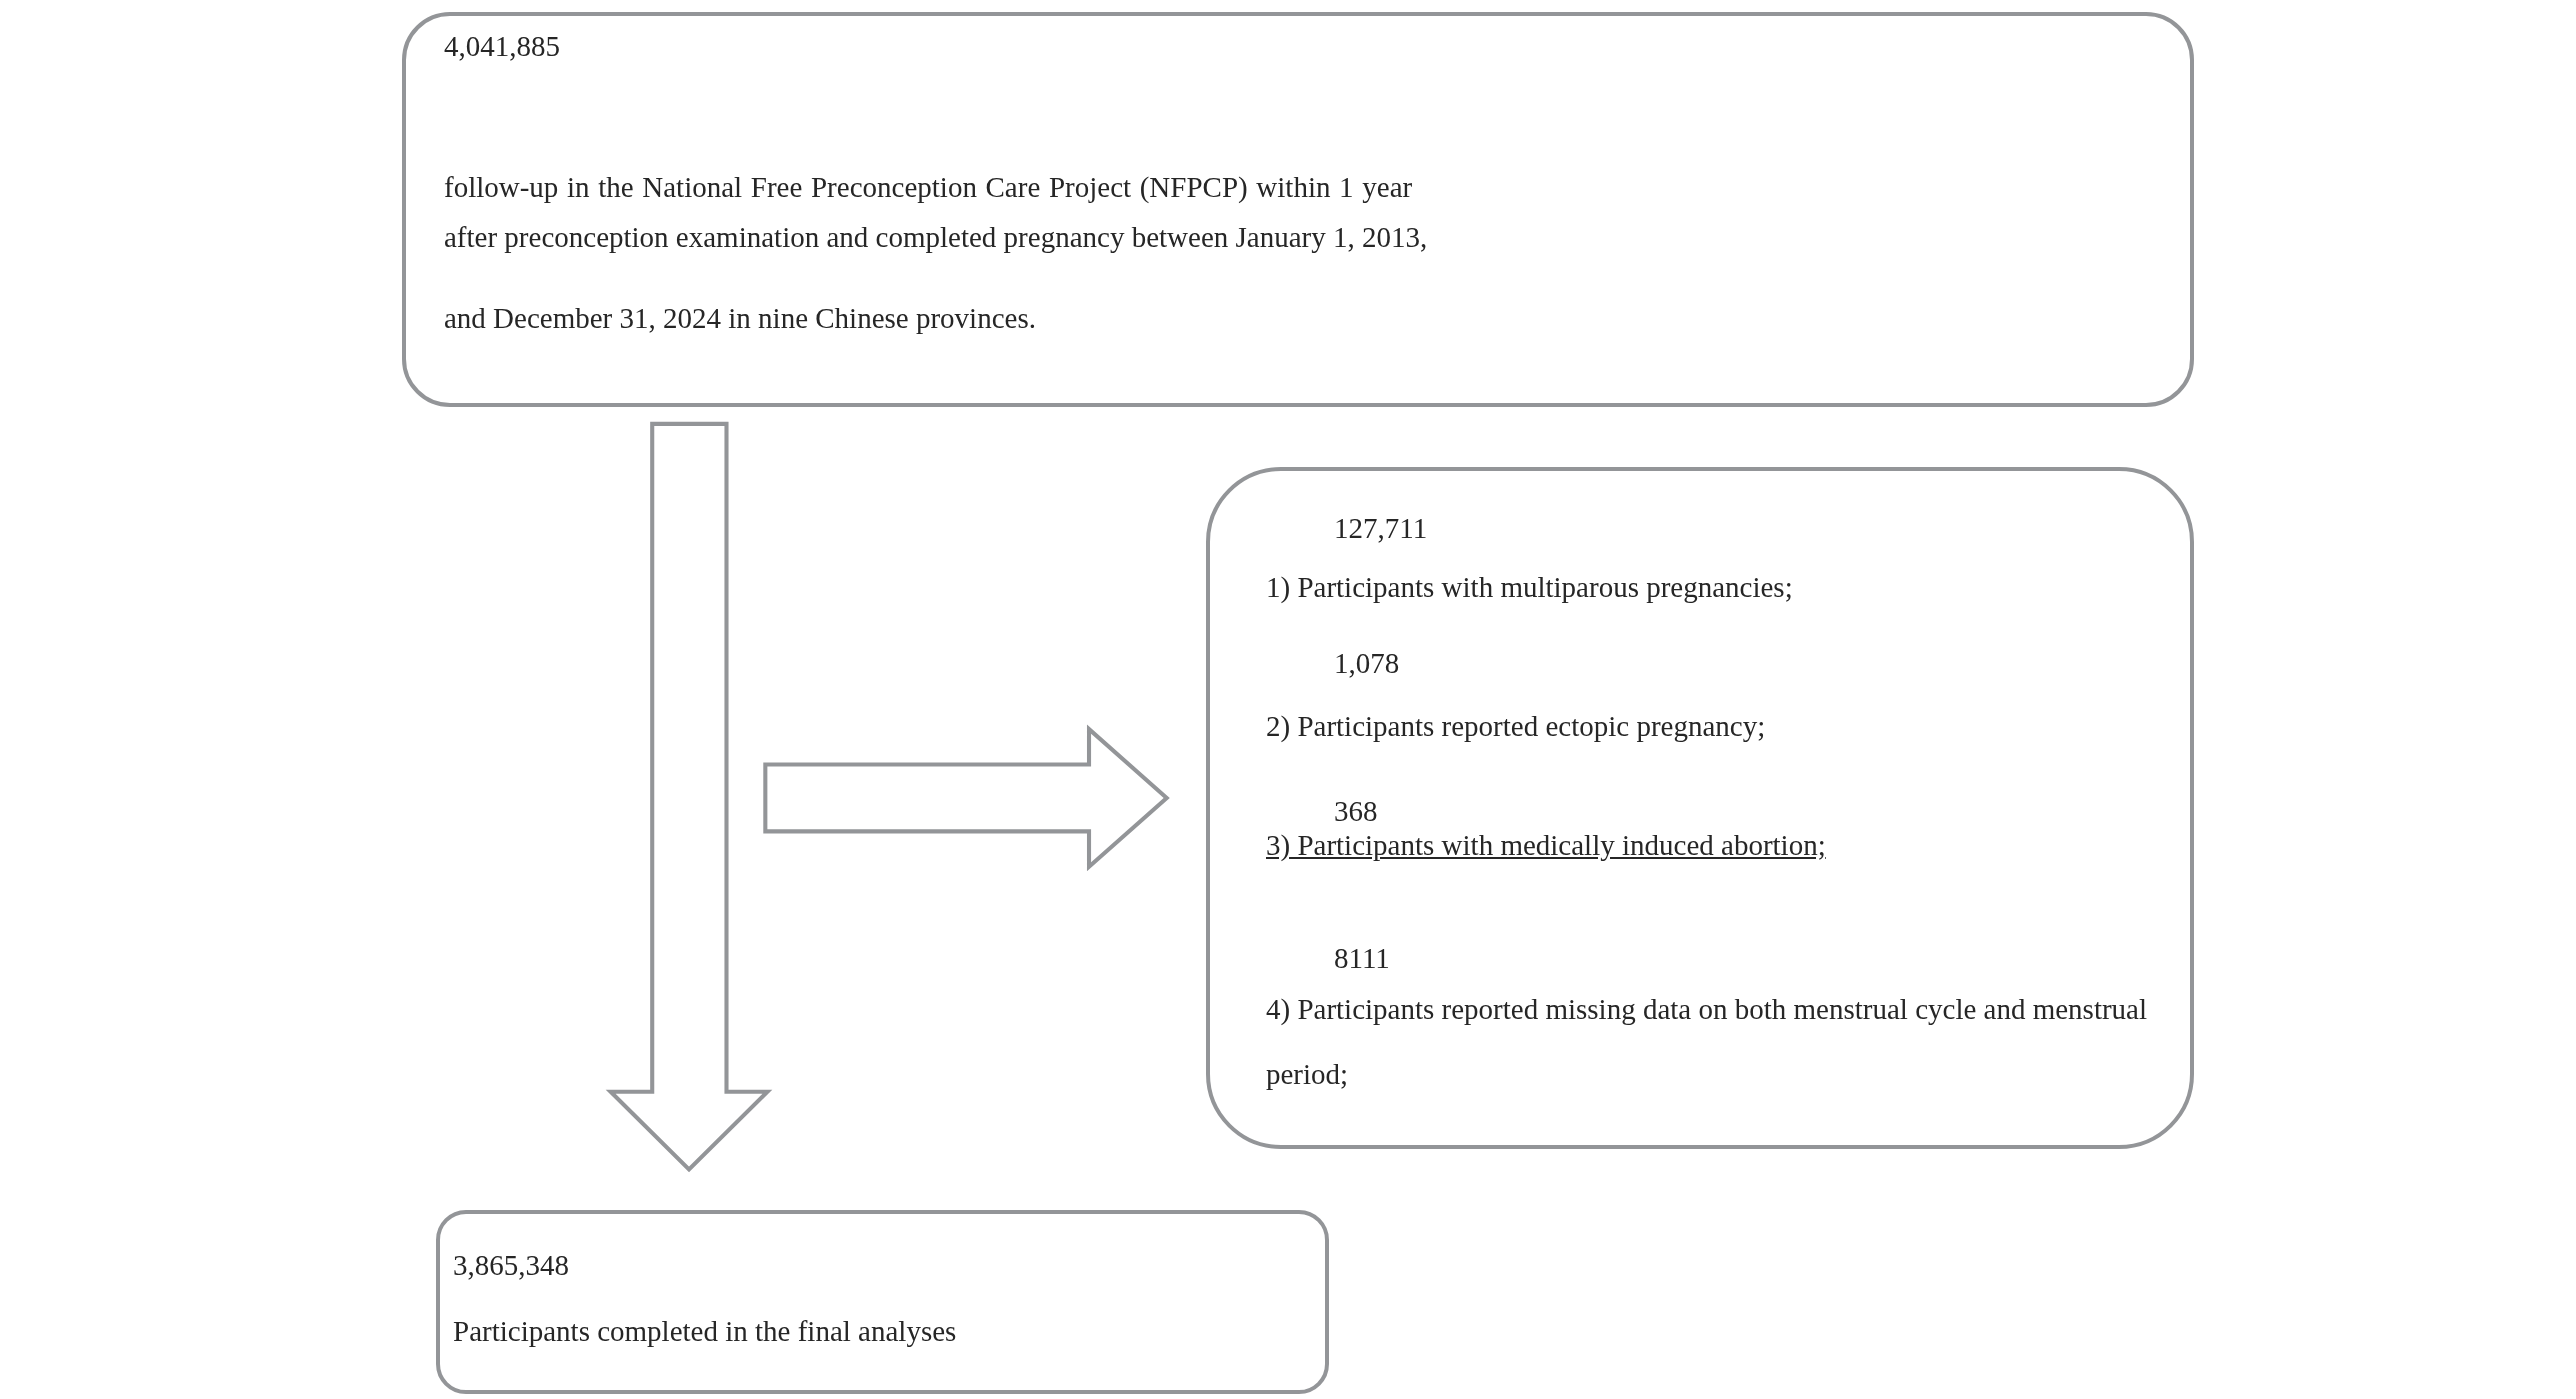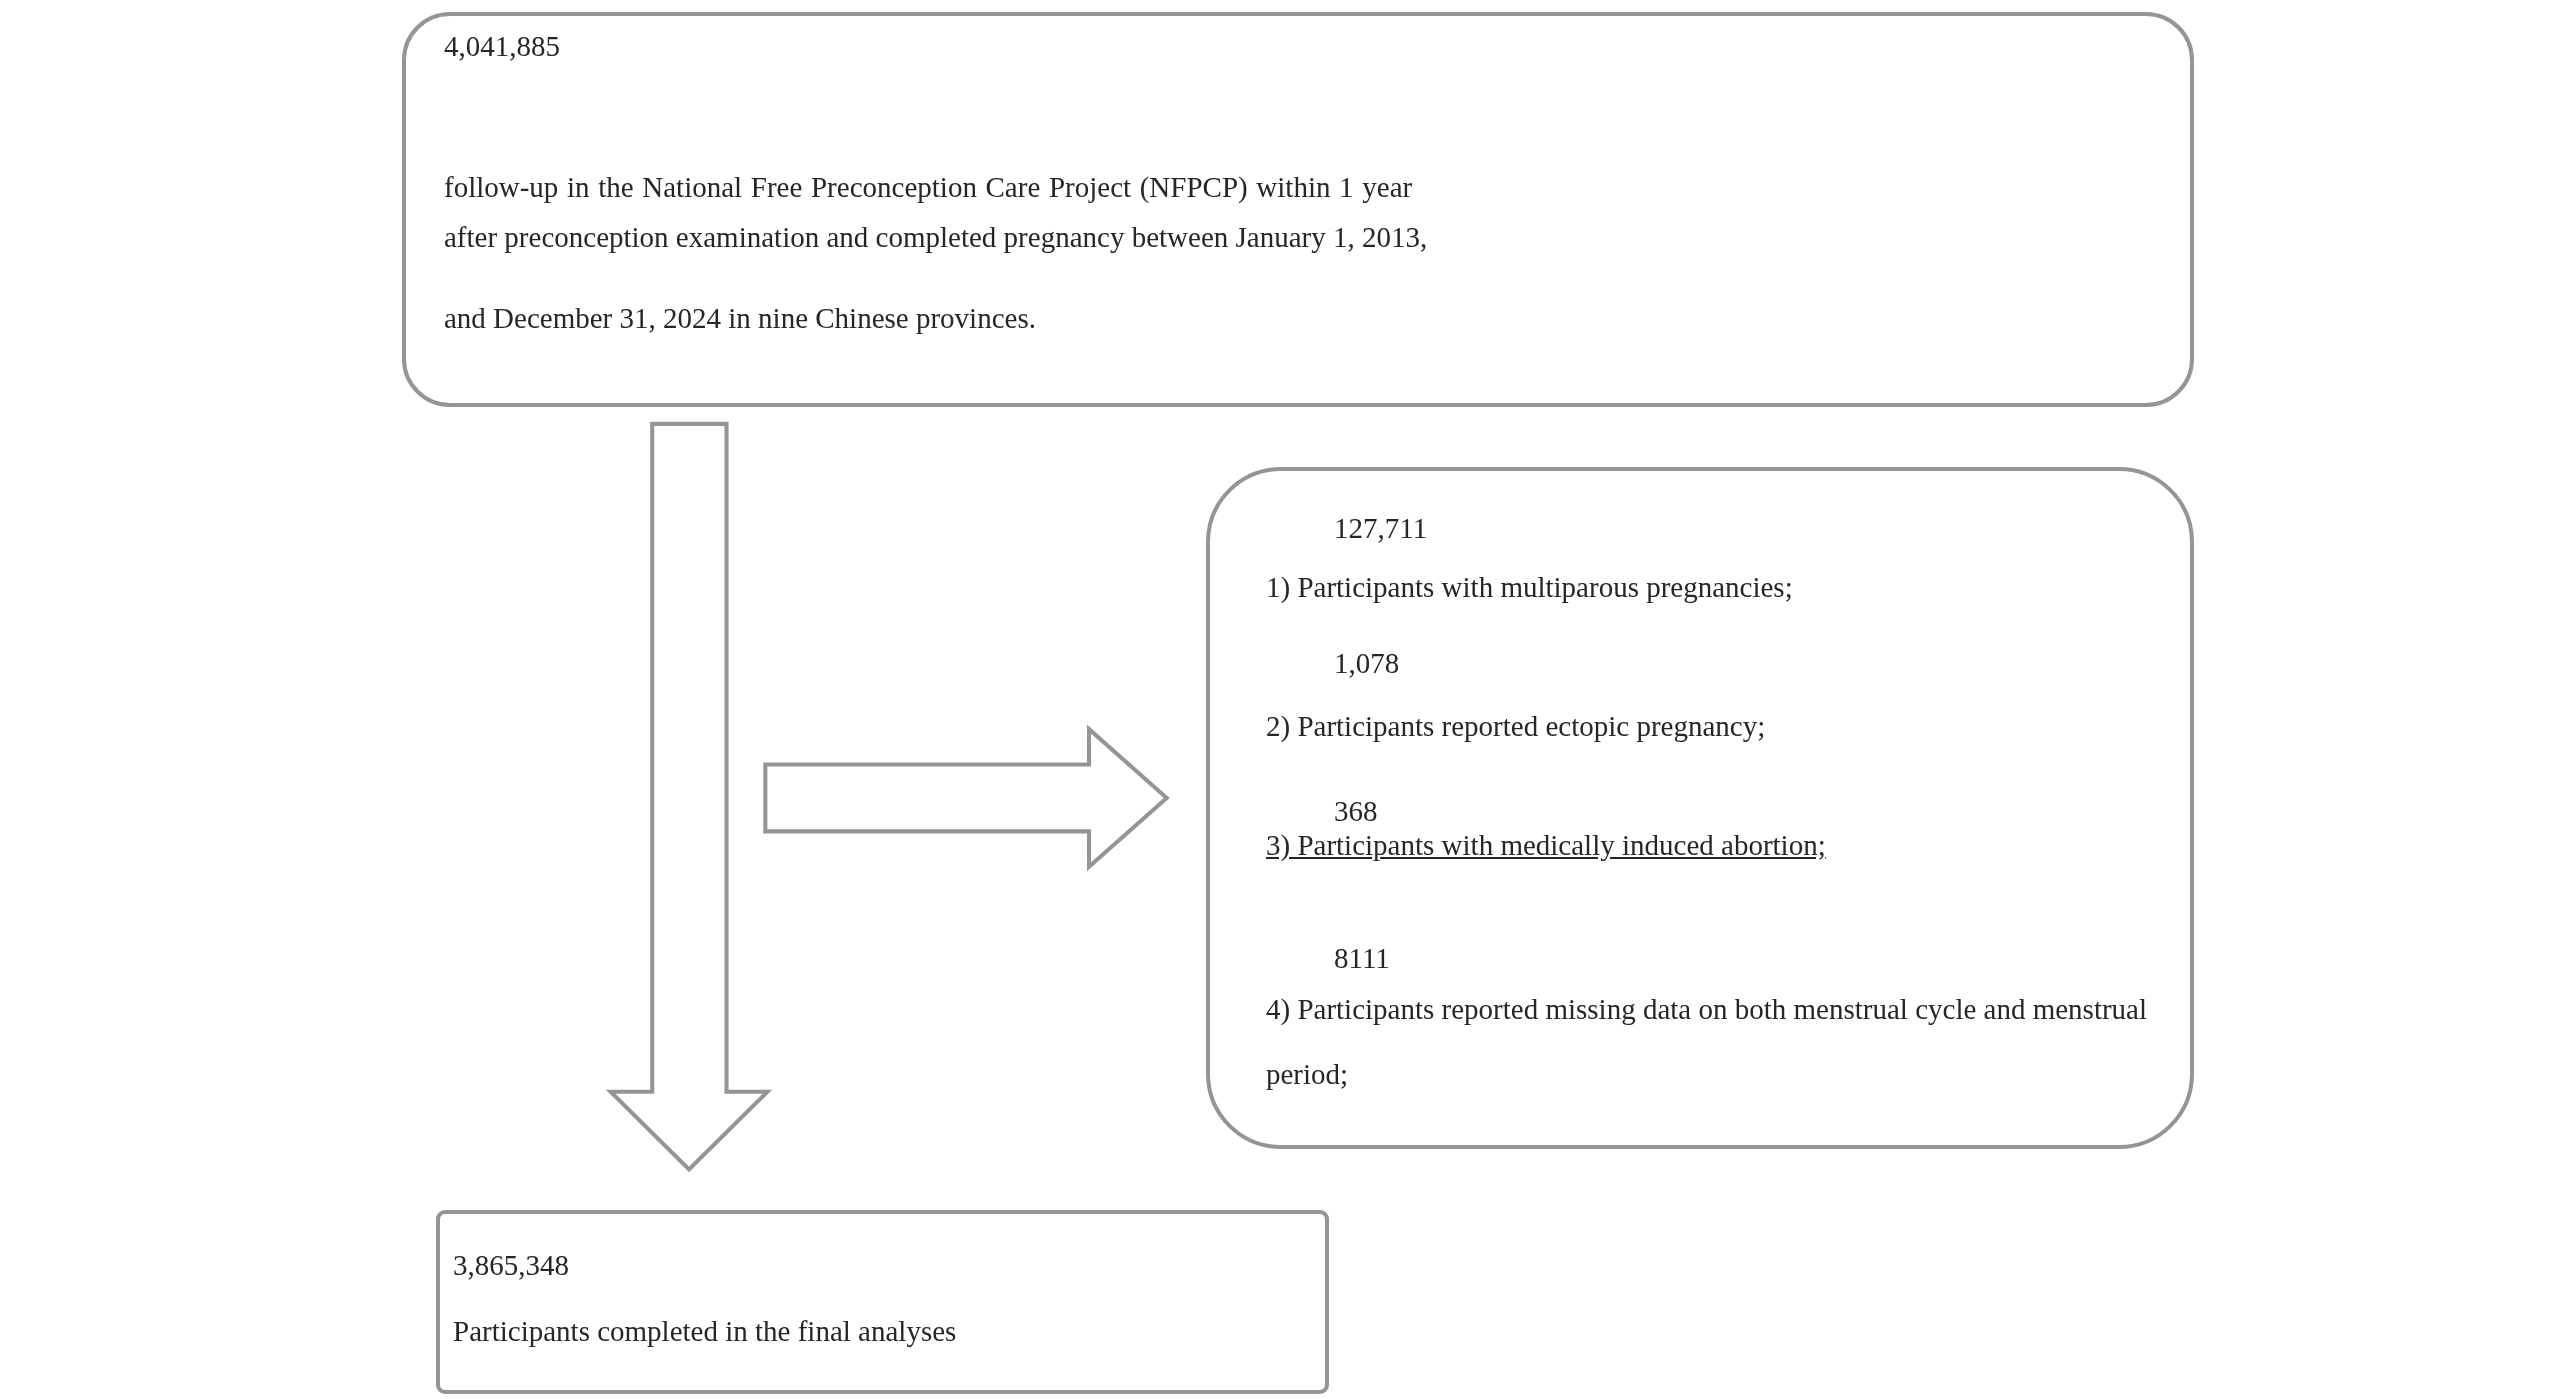--- a/index.html
+++ b/index.html
@@ -28,21 +28,21 @@
     border-radius: 48px;
   }
   .right-box {
     left: 1206px; top: 467px;
     width: 988px; height: 682px;
     border-radius: 75px;
   }
   .bottom-box {
     left: 436px; top: 1210px;
     width: 893px; height: 184px;
-    border-radius: 9px;
+    border-radius: 30px;
   }
   .line {
     position: absolute;
     font-size: 29px;
     line-height: 48px;
     white-space: nowrap;
   }
   
   .top-box .line { left: 38px; }
   .t-count { top: 5.5px; }

